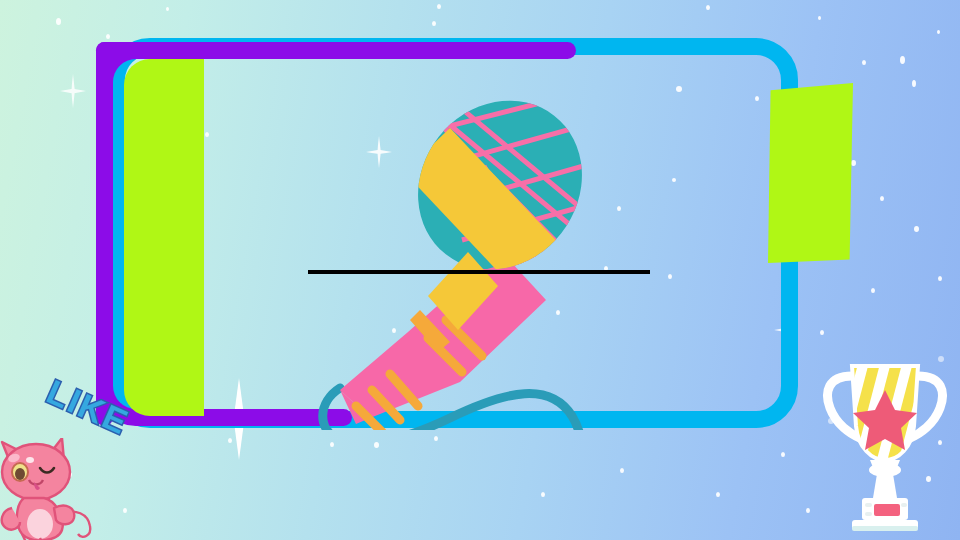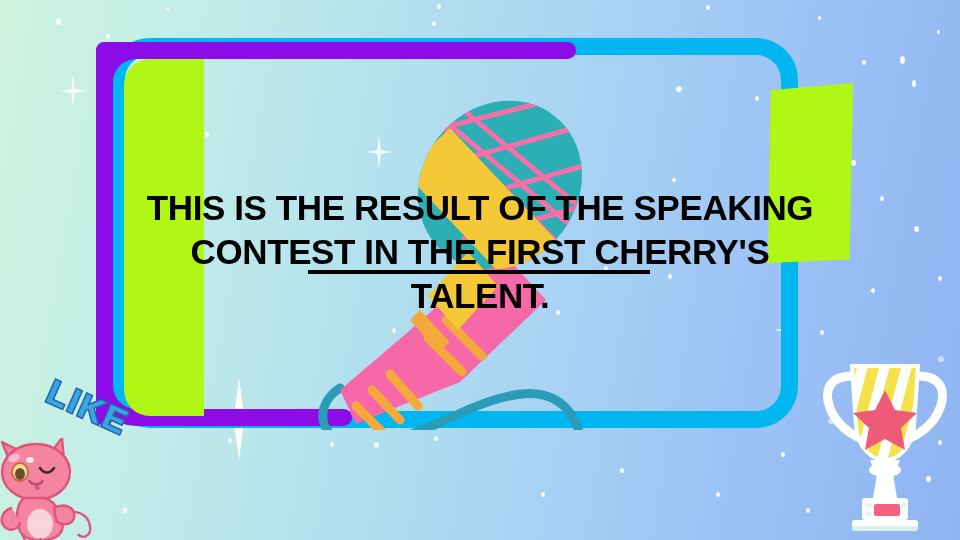--- a/index.html
+++ b/index.html
@@ -214,23 +214,20 @@
       <path d="M104,72 L150,28 L286,172 L240,216 Z" fill="#f5c838"></path>
     </g>
     <ellipse cx="200" cy="85" rx="78" ry="88" transform="rotate(38 200 85)" fill="none" stroke="none"></ellipse>
 
     <path d="M128,196 L168,152 L198,186 L158,230 Z" fill="#f5c838"></path>
     <path d="M120,210 L150,242 L138,252 L110,220 Z" fill="#f5a93a"></path>
   </svg>
 
   <div class="lime-right"></div>
 
-  <div class="headline">THIS IS THE RESULT OF THE SPEAKING
-CONTEST IN THE FIRST CHERRY'S
-TALENT.</div>
   <div class="underbar"></div>
 
   <div class="like-word">LIKE</div>
 
   <svg class="cat" viewBox="0 0 105 104">
     <g stroke="#e0537a" stroke-width="2.4" stroke-linejoin="round">
       <path d="M14,24 L6,4 L30,16 Z" fill="#f4849f"></path>
       <path d="M52,18 L66,0 L68,22 Z" fill="#f4849f"></path>
       <ellipse cx="40" cy="34" rx="34" ry="28" fill="#f4849f"></ellipse>
       <path d="M28,60 C20,66 18,86 26,96 C36,106 62,104 66,92 C70,78 58,62 48,60 Z" fill="#f4849f"></path>

